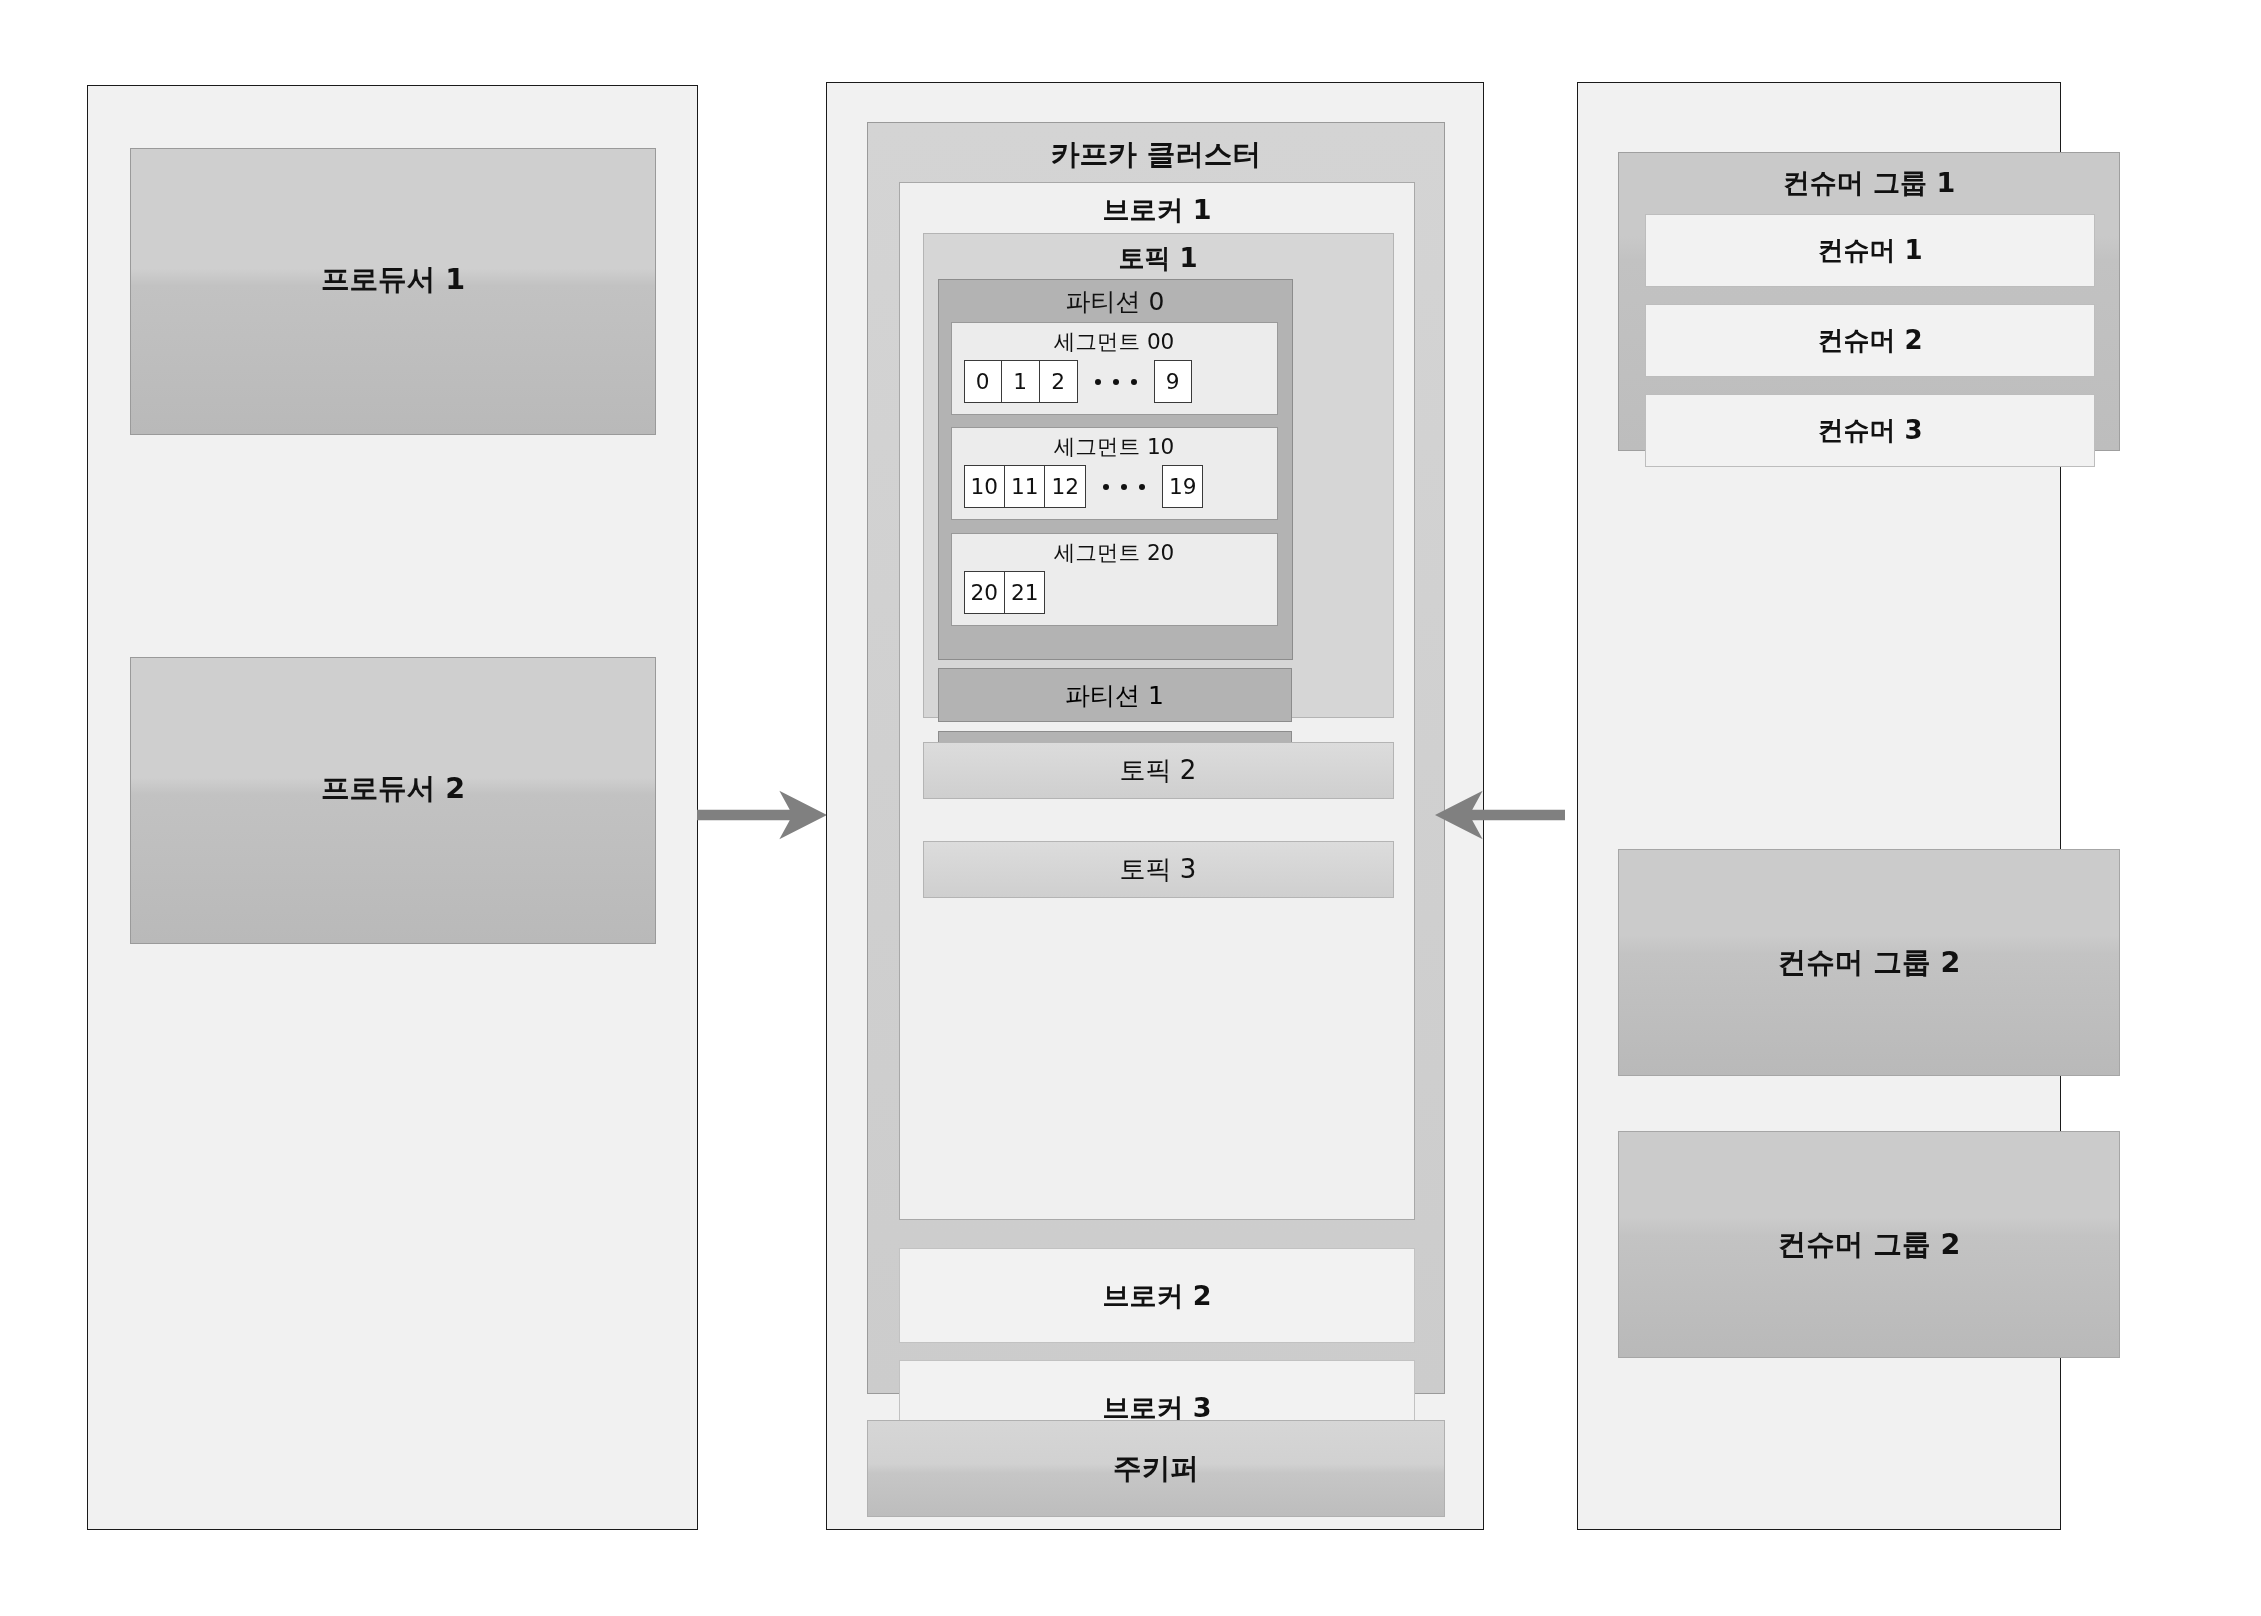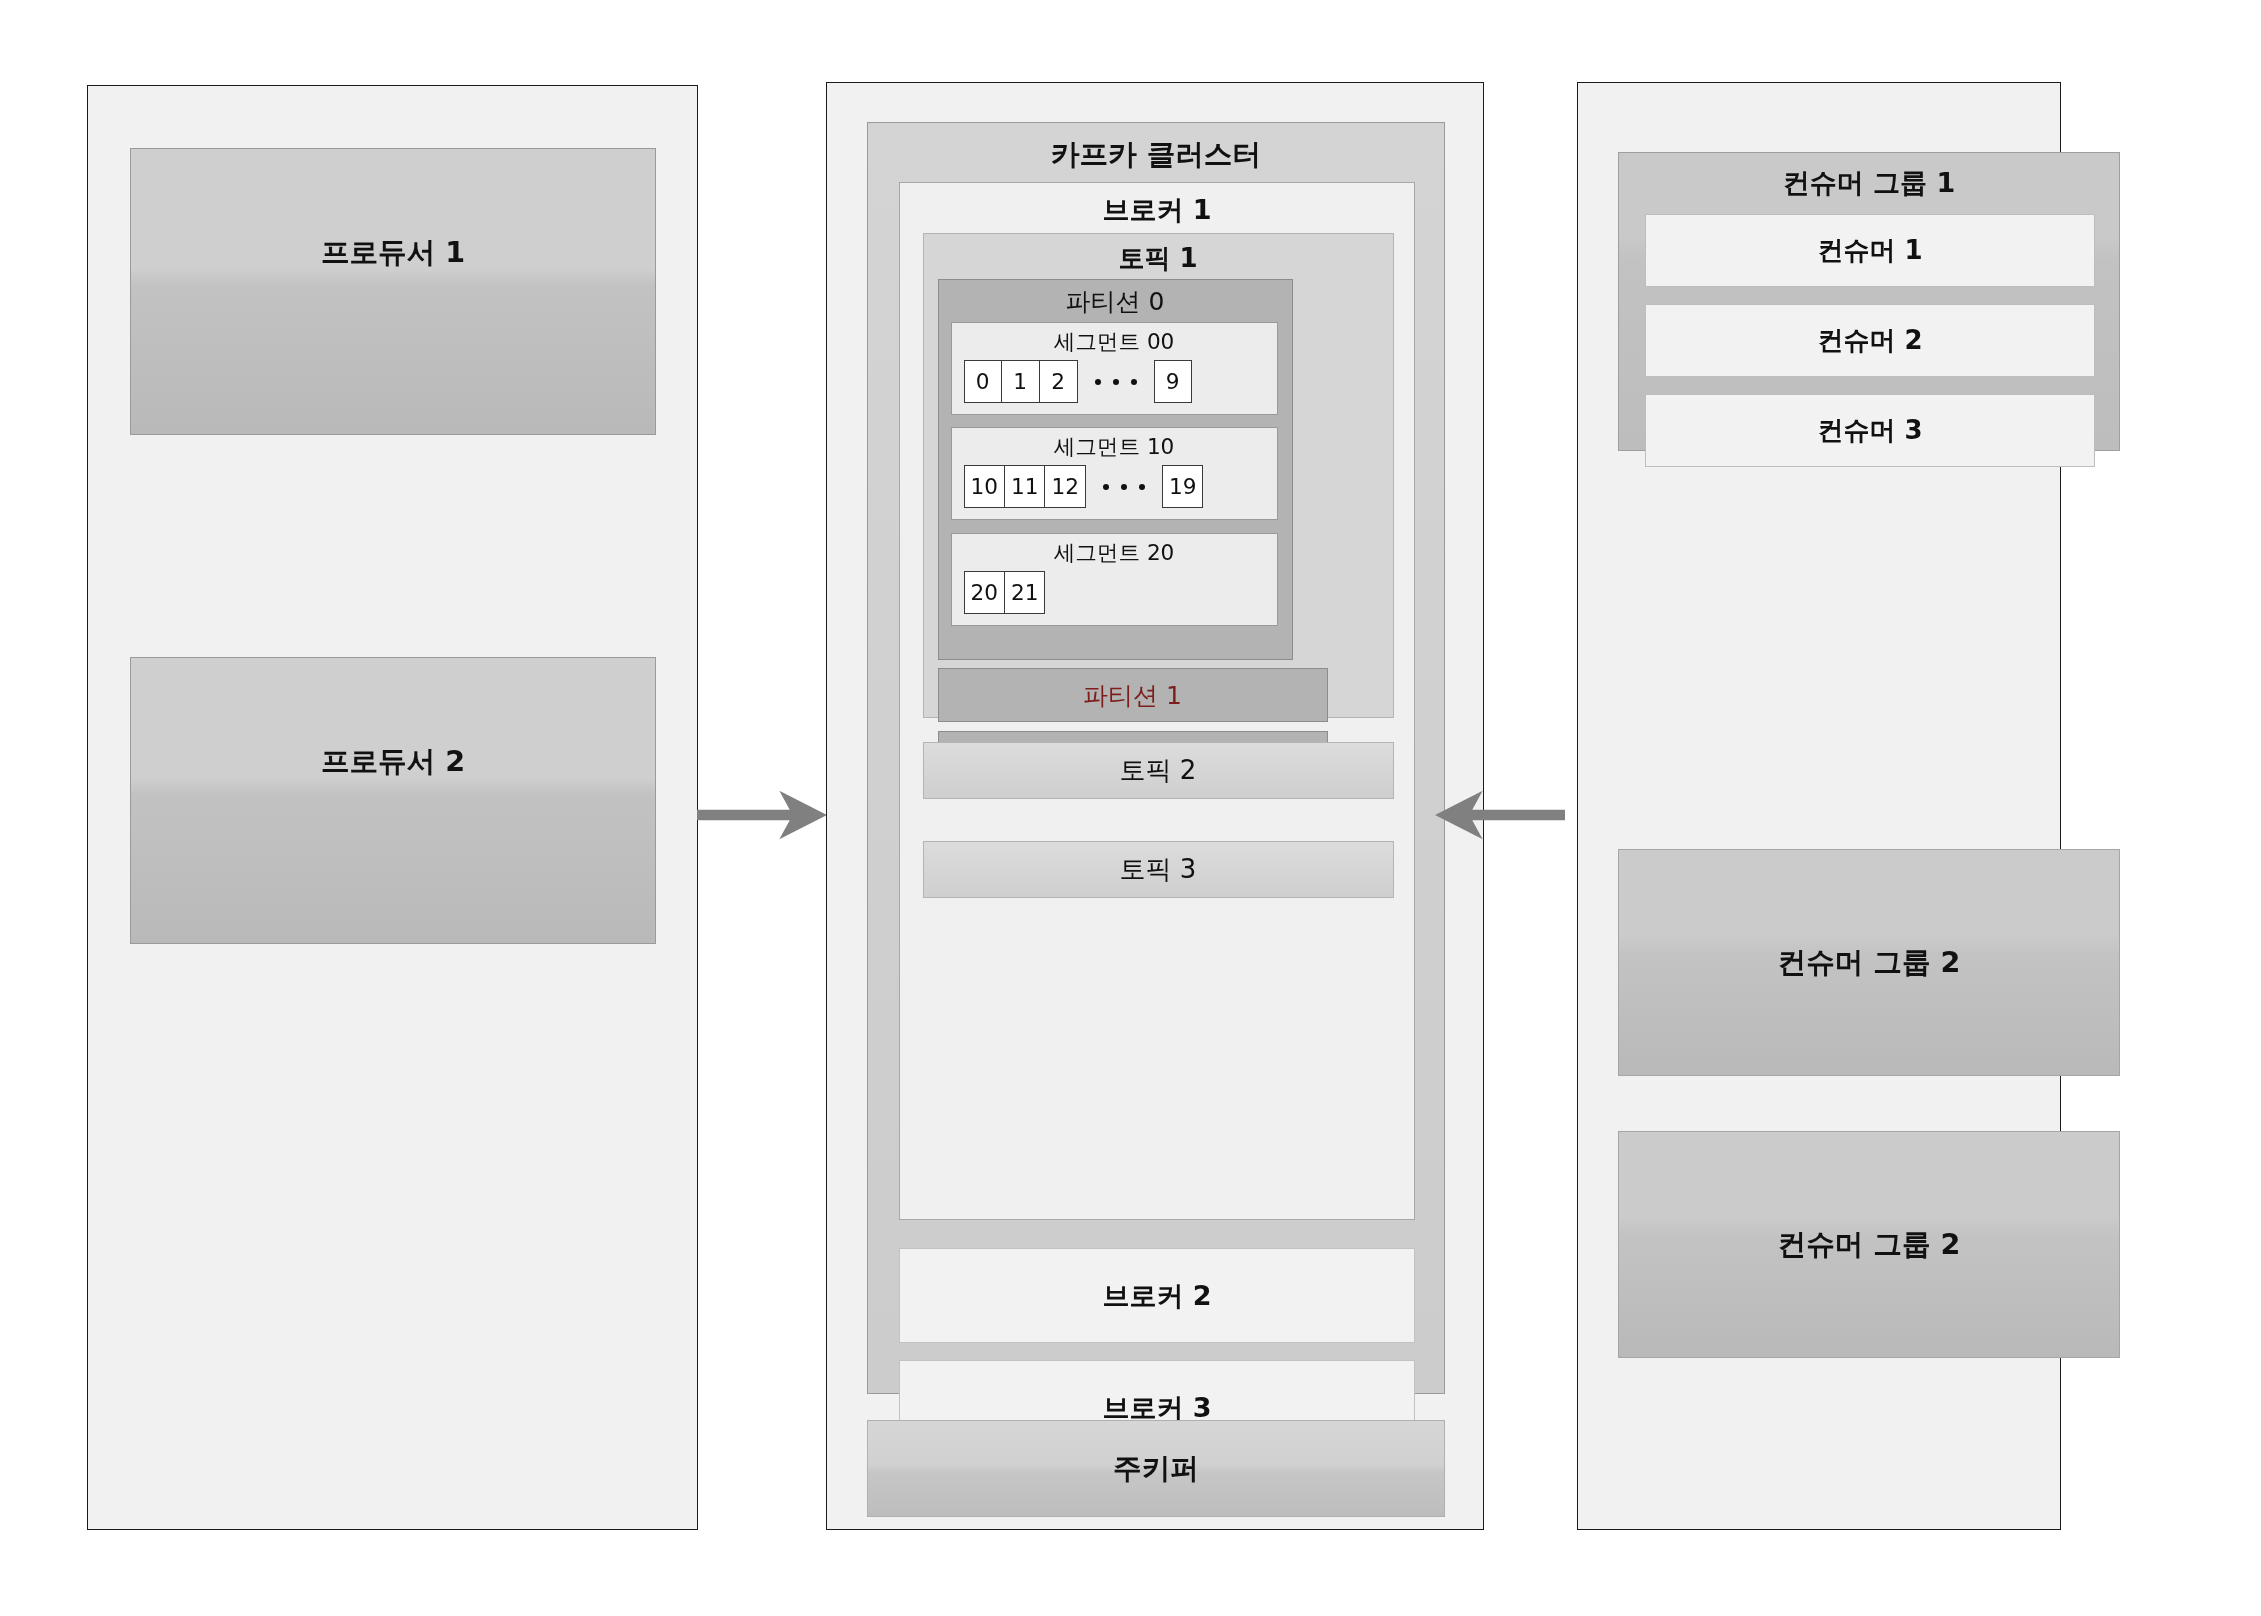--- a/index.html
+++ b/index.html
@@ -41,21 +41,21 @@
     box-sizing: border-box;
     border: 0.9px solid #9a9a9a;
     background: linear-gradient(to bottom, #cfcfcf 0%, #cfcfcf 42%, #c2c2c2 48%, #b9b9b9 100%);
     display: flex;
     align-items: flex-start;
     justify-content: center;
     font-weight: bold;
     font-size: 28.6px;
     color: #111111;
   }
-  .producer-box > span { margin-top: 84px; }
+  .producer-box > span { margin-top: 111px; }
   #producer-1 { top: 62px;  height: 287px; }
   #producer-2 { top: 571px; height: 287px; }
   #producer-3 { top: 1080px; height: 287px; }
 
   
   #cluster-panel { left: 826px; top: 82px; width: 658px; height: 1448px; }
 
   #cluster-box {
     position: absolute;
     left: 40px; top: 39px;
@@ -147,27 +147,27 @@
   .offset-gap i { display: block; width: 6px; height: 6px; border-radius: 50%; background: #111111; }
   .offset-cell.sep { border-left: 0.9px solid #3a3a3a; }
 
   #segment-00 { top: 42px;  height: 93px; }
   #segment-10 { top: 147px; height: 93px; }
   #segment-20 { top: 253px; height: 93px; }
 
   .partition-bar {
     position: absolute;
     left: 14px;
-    width: 390px;
+    width: 354px;
     height: 54px;
     box-sizing: border-box;
     border: 1.7px solid #8c8c8c;
     background: #b3b3b3;
     display: flex; align-items: center; justify-content: center;
-    font-size: 25px; color: #7f1d1d;
+    font-size: 25px; color: #000000;
   }
   #partition-1-bar { top: 434px; }
   #partition-2-bar { top: 497px; }
 
   .topic-bar {
     position: absolute;
     left: 22.5px;
     width: 471px;
     height: 57px;
     box-sizing: border-box;

